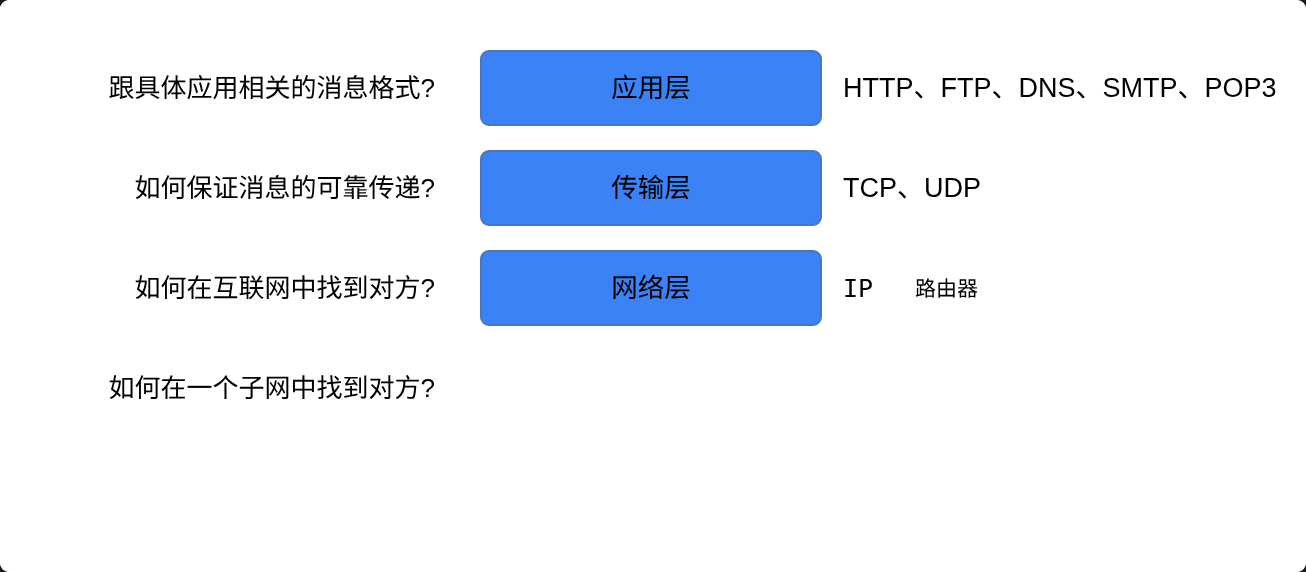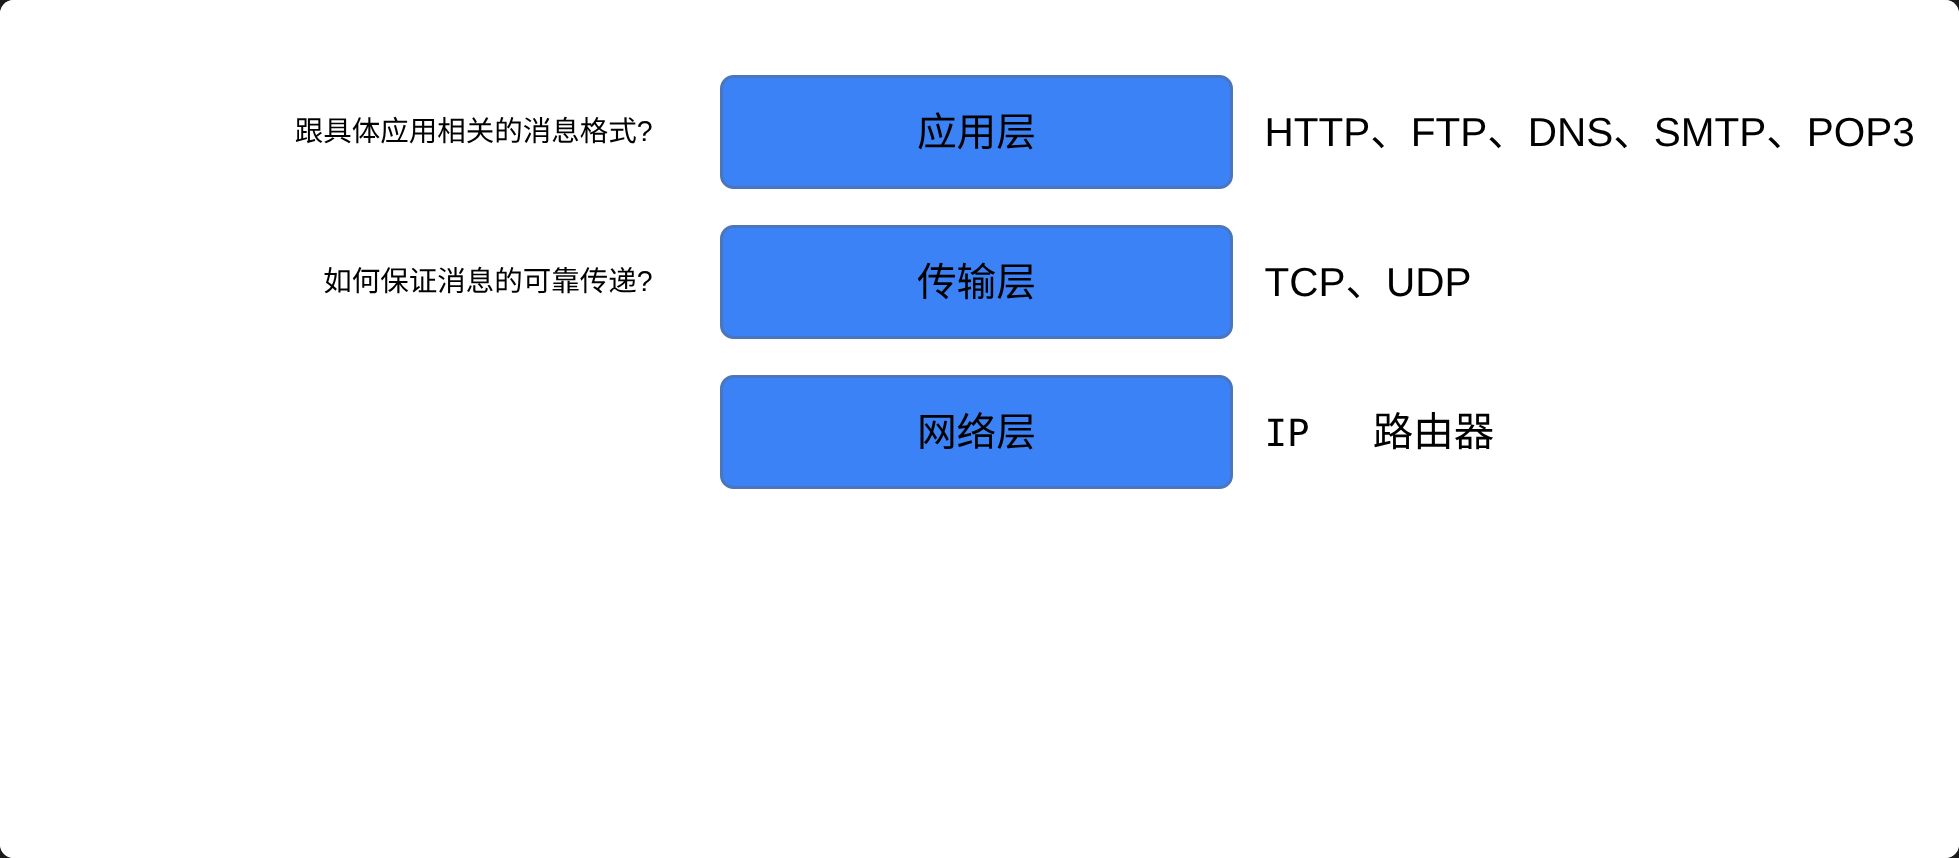--- a/index.html
+++ b/index.html
@@ -52,21 +52,21 @@
   
   .question {
     position: absolute;
     left: 0;
     top: 0;
     width: 435px;
     height: 76px;
     display: flex;
     align-items: center;
     justify-content: flex-end;
-    font-size: 19px;
+    font-size: 26px;
     line-height: 1;
     color: #000000;
     white-space: nowrap;
     letter-spacing: 0px;
   }
 
   
   .layer-box {
     position: absolute;
     left: 480px;
@@ -99,21 +99,21 @@
     color: #000000;
     white-space: pre;
     text-align: right;
   }
   .protocols.mono {
     font-family: "DejaVu Sans Mono", "Liberation Mono", monospace;
     font-size: 25px;
   }
   .protocols.mono .cjk {
     font-family: "Liberation Sans", "DejaVu Sans", sans-serif;
-    font-size: 27px;
+    font-size: 21px;
   }
   .corner-mask {
     position: absolute;
     width: 20px;
     height: 20px;
     background: #ffffff;
   }
   .corner-mask.tl { left: 0;  top: 0;  border-radius: 9px 0 0 0; }
   .corner-mask.tr { right: 0; top: 0;  border-radius: 0 9px 0 0; }
   .corner-mask.bl { left: 0;  bottom: 0; border-radius: 0 0 0 9px; }
@@ -137,31 +137,33 @@
 
     <div class="layer-row" style="top:150px;">
       <div class="question">如何保证消息的可靠传递?</div>
       <div class="layer-box">
         <span>传输层</span>
       </div>
       <div class="protocols">TCP、UDP</div>
     </div>
 
     <div class="layer-row" style="top:250px;">
+      <div class="question">如何在互联网中找到对方?</div>
       <div class="layer-box">
         <span>网络层</span>
       </div>
       <div class="protocols mono">
         <span>IP</span>
         <span style="display:inline-block;width:42px;"></span>
         <span class="cjk">路由器</span>
       </div>
     </div>
 
     <div class="layer-row" style="top:350px;">
+      <div class="question">如何在一个子网中找到对方?</div>
     </div>
 
 
   </div>
 
   <div class="corner-mask tl"></div>
   <div class="corner-mask tr"></div>
   <div class="corner-mask bl"></div>
   <div class="corner-mask br"></div>
 </div>

